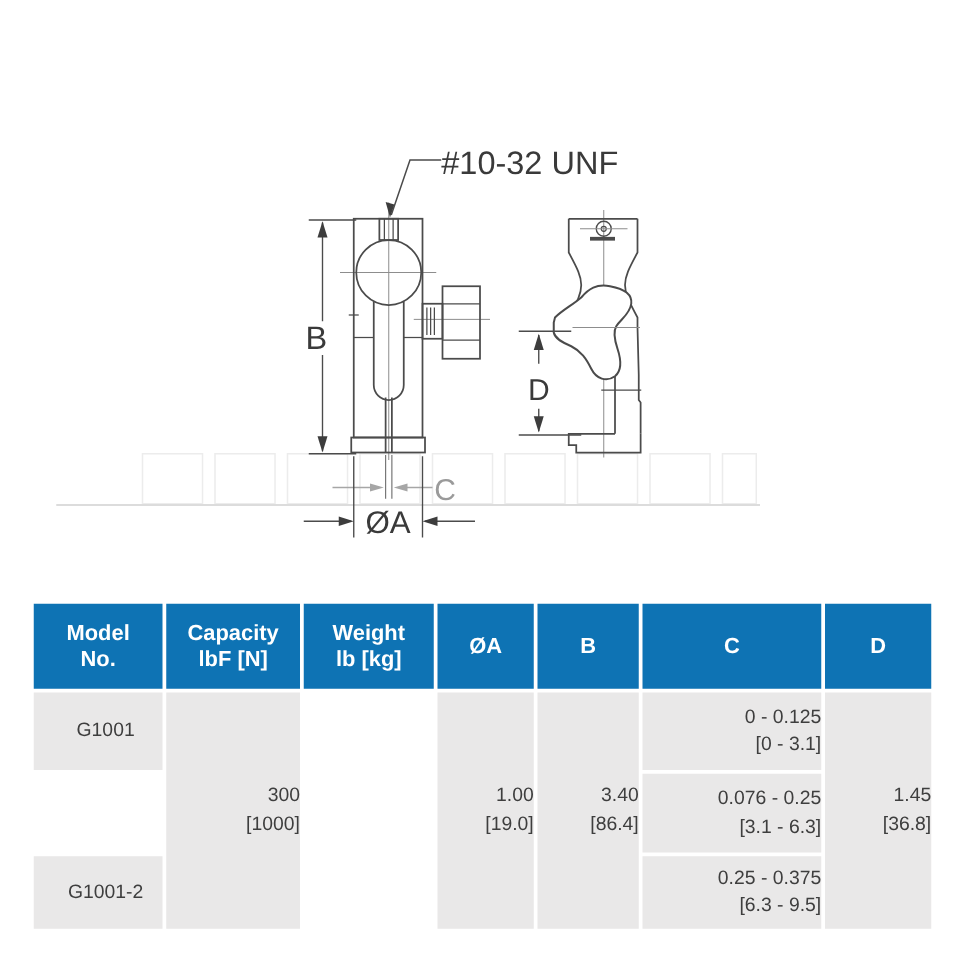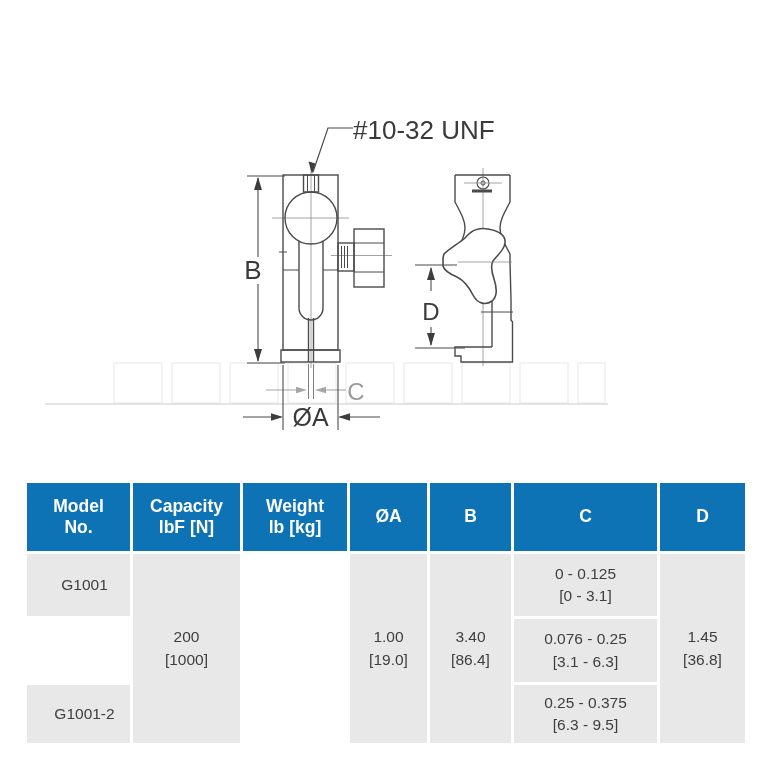--- a/index.html
+++ b/index.html
@@ -16,21 +16,21 @@
     grid-template-columns:103px 107px 104px 77px 81px 143px 85px;
     grid-template-rows:68px 62px 63px 58px;
     gap:3px;
   }
   .th{
     background:#0e73b4;color:#fff;font-weight:bold;font-size:17.5px;line-height:1.22;
     display:flex;flex-direction:column;justify-content:center;align-items:center;text-align:center;
   }
   .td{
     background:#e9e8e8;color:#3e3e3e;font-size:15.5px;line-height:1.45;
-    display:flex;flex-direction:column;justify-content:center;align-items:center;text-align:center;
+    display:flex;flex-direction:column;justify-content:center;align-items:flex-end;text-align:center;
   }
   .td.model{align-items:center;padding-left:12px;}
   .c1{grid-column:1}.c2{grid-column:2}.c3{grid-column:3}.c4{grid-column:4}
   .c5{grid-column:5}.c6{grid-column:6}.c7{grid-column:7}
   .r1{grid-row:1}.r2{grid-row:2}.r3{grid-row:3}.r4{grid-row:4}
   .rspan{grid-row:2 / span 3}
   .th span, .td span{display:block;}
 </style>
 </head>
 <body>
@@ -184,21 +184,21 @@
     </div>
 
     <div class="td model c1 r2">
       <span>G1001</span>
     </div>
     <div class="td model c1 r4">
       <span>G1001-2</span>
     </div>
 
     <div class="td c2 rspan">
-      <span>200</span>
+      <span>300</span>
       <span>[1000]</span>
     </div>
     <div class="td c4 rspan">
       <span>1.00</span>
       <span>[19.0]</span>
     </div>
     <div class="td c5 rspan">
       <span>3.40</span>
       <span>[86.4]</span>
     </div>

